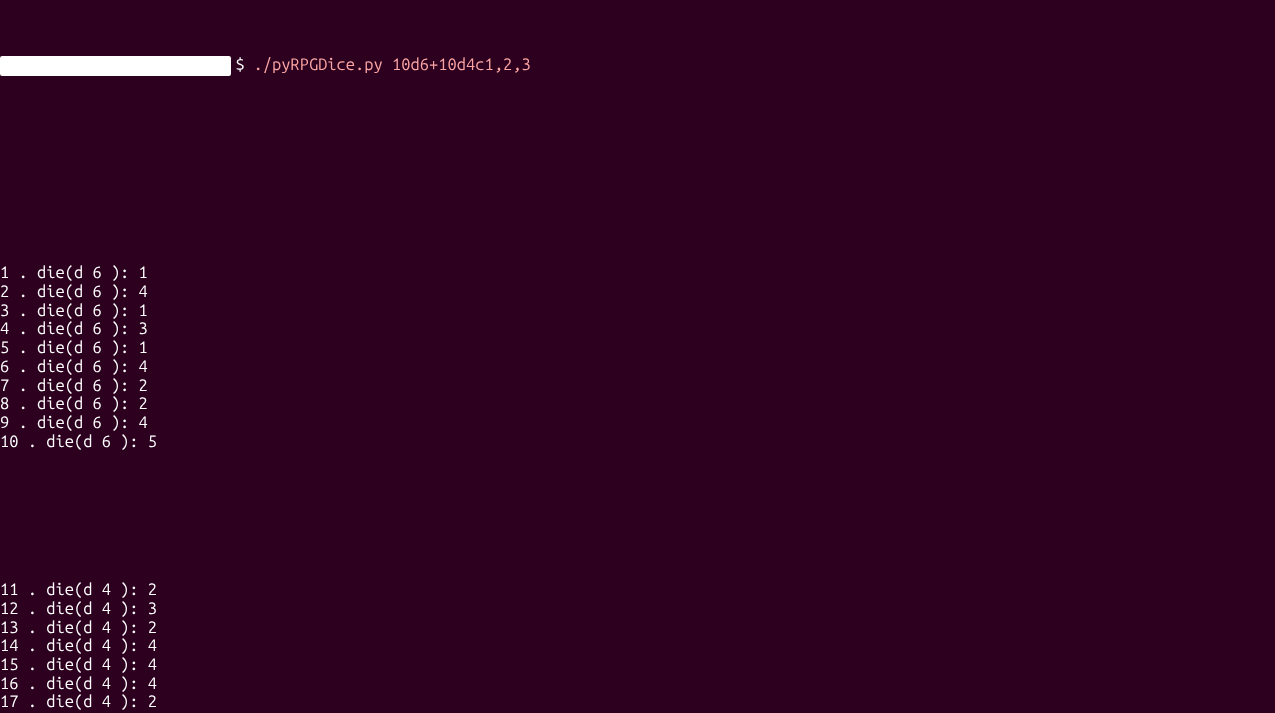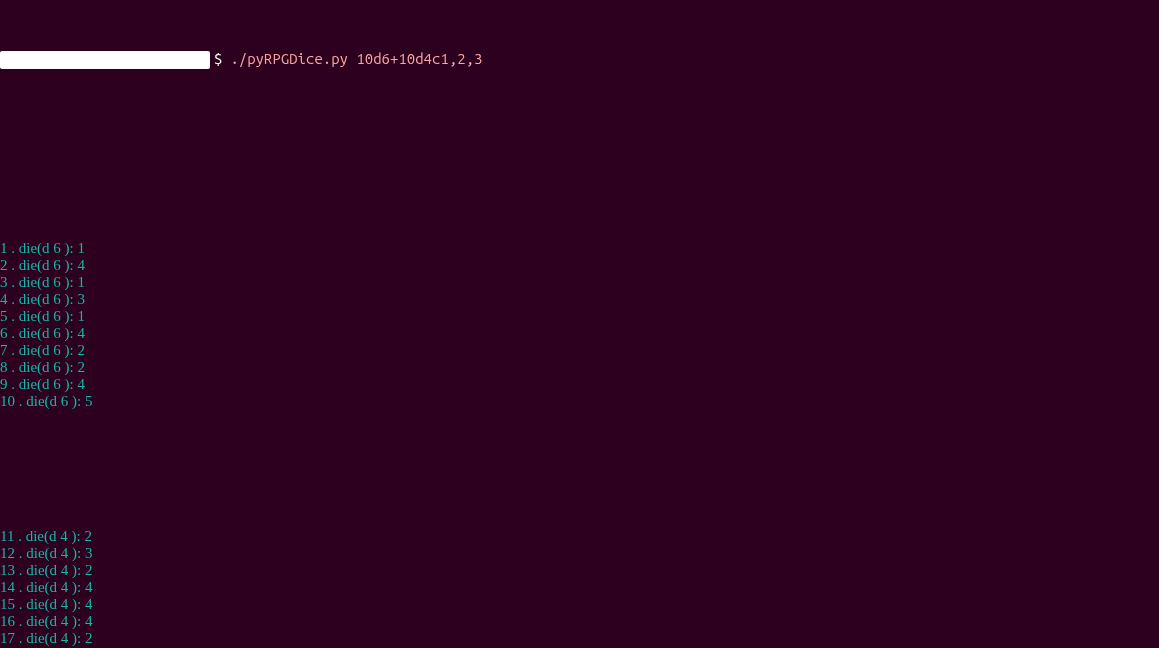--- a/index.html
+++ b/index.html
@@ -38,23 +38,22 @@
       width: 210px;
     }
     .prompt-char {
       color: #ffffff;
       margin-right: 8px;
     }
     .command {
       color: #fca5a5;
     }
     .output-line {
-      color: #14b8a6;
+      color: #ffffff;
       white-space: pre;
-      font-family: Liberation Serif, serif;
     }
     .blank-line {
       height: 17px;
     }
   </style>
 </head>
 <body>
 
 <div class="terminal">
 

